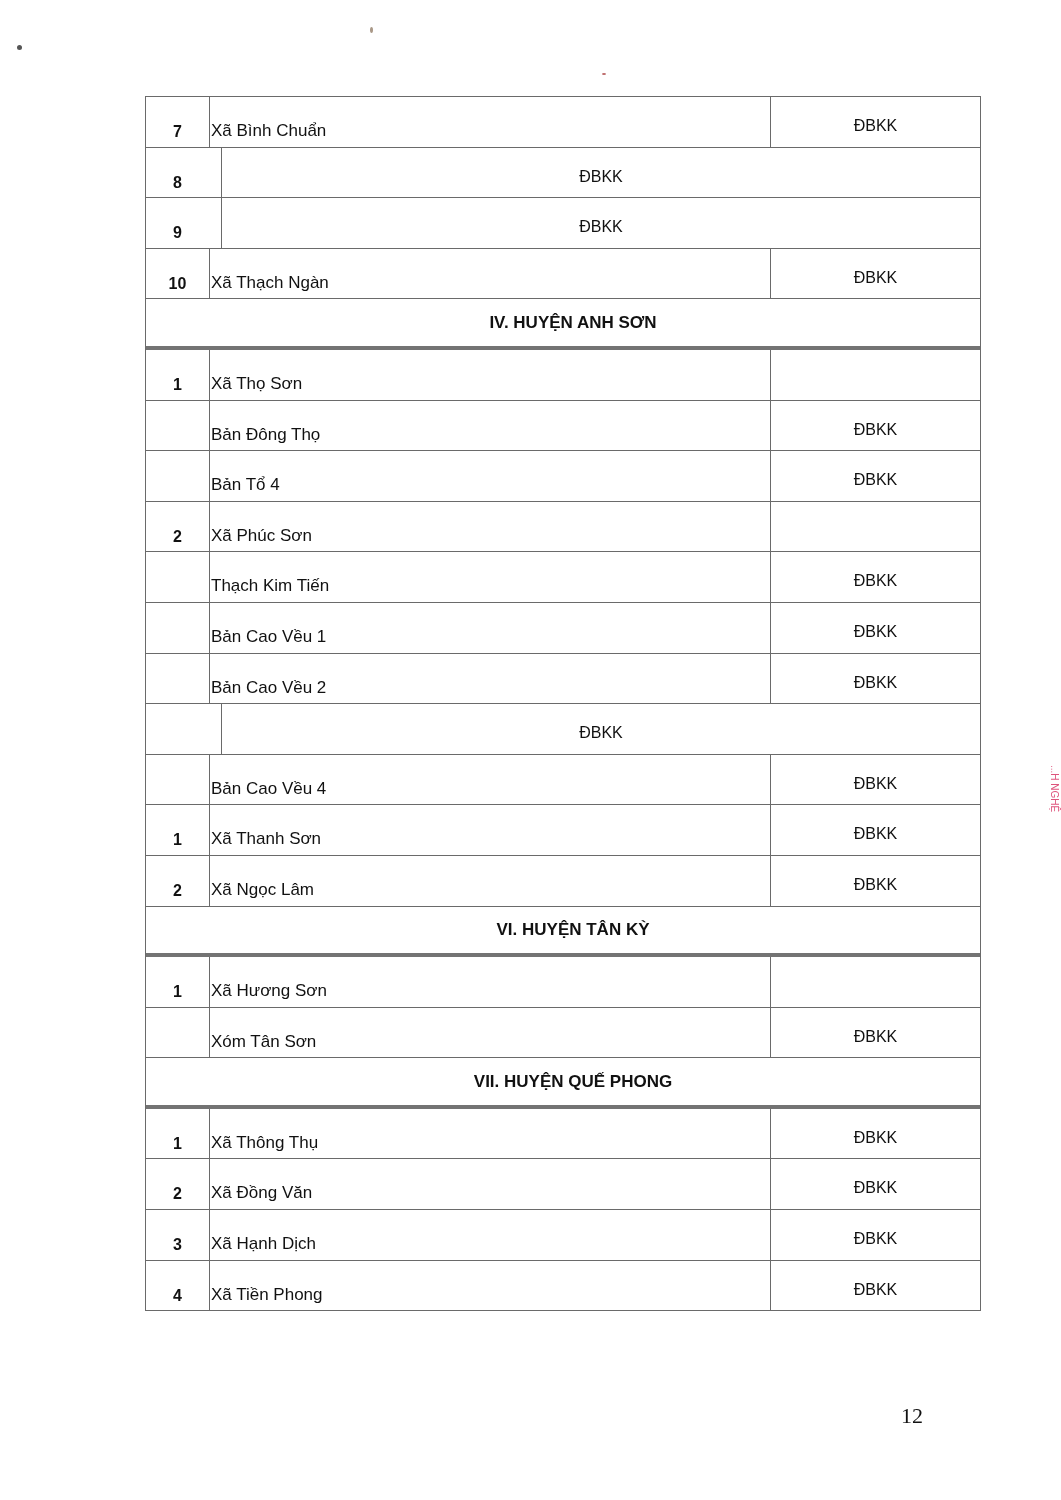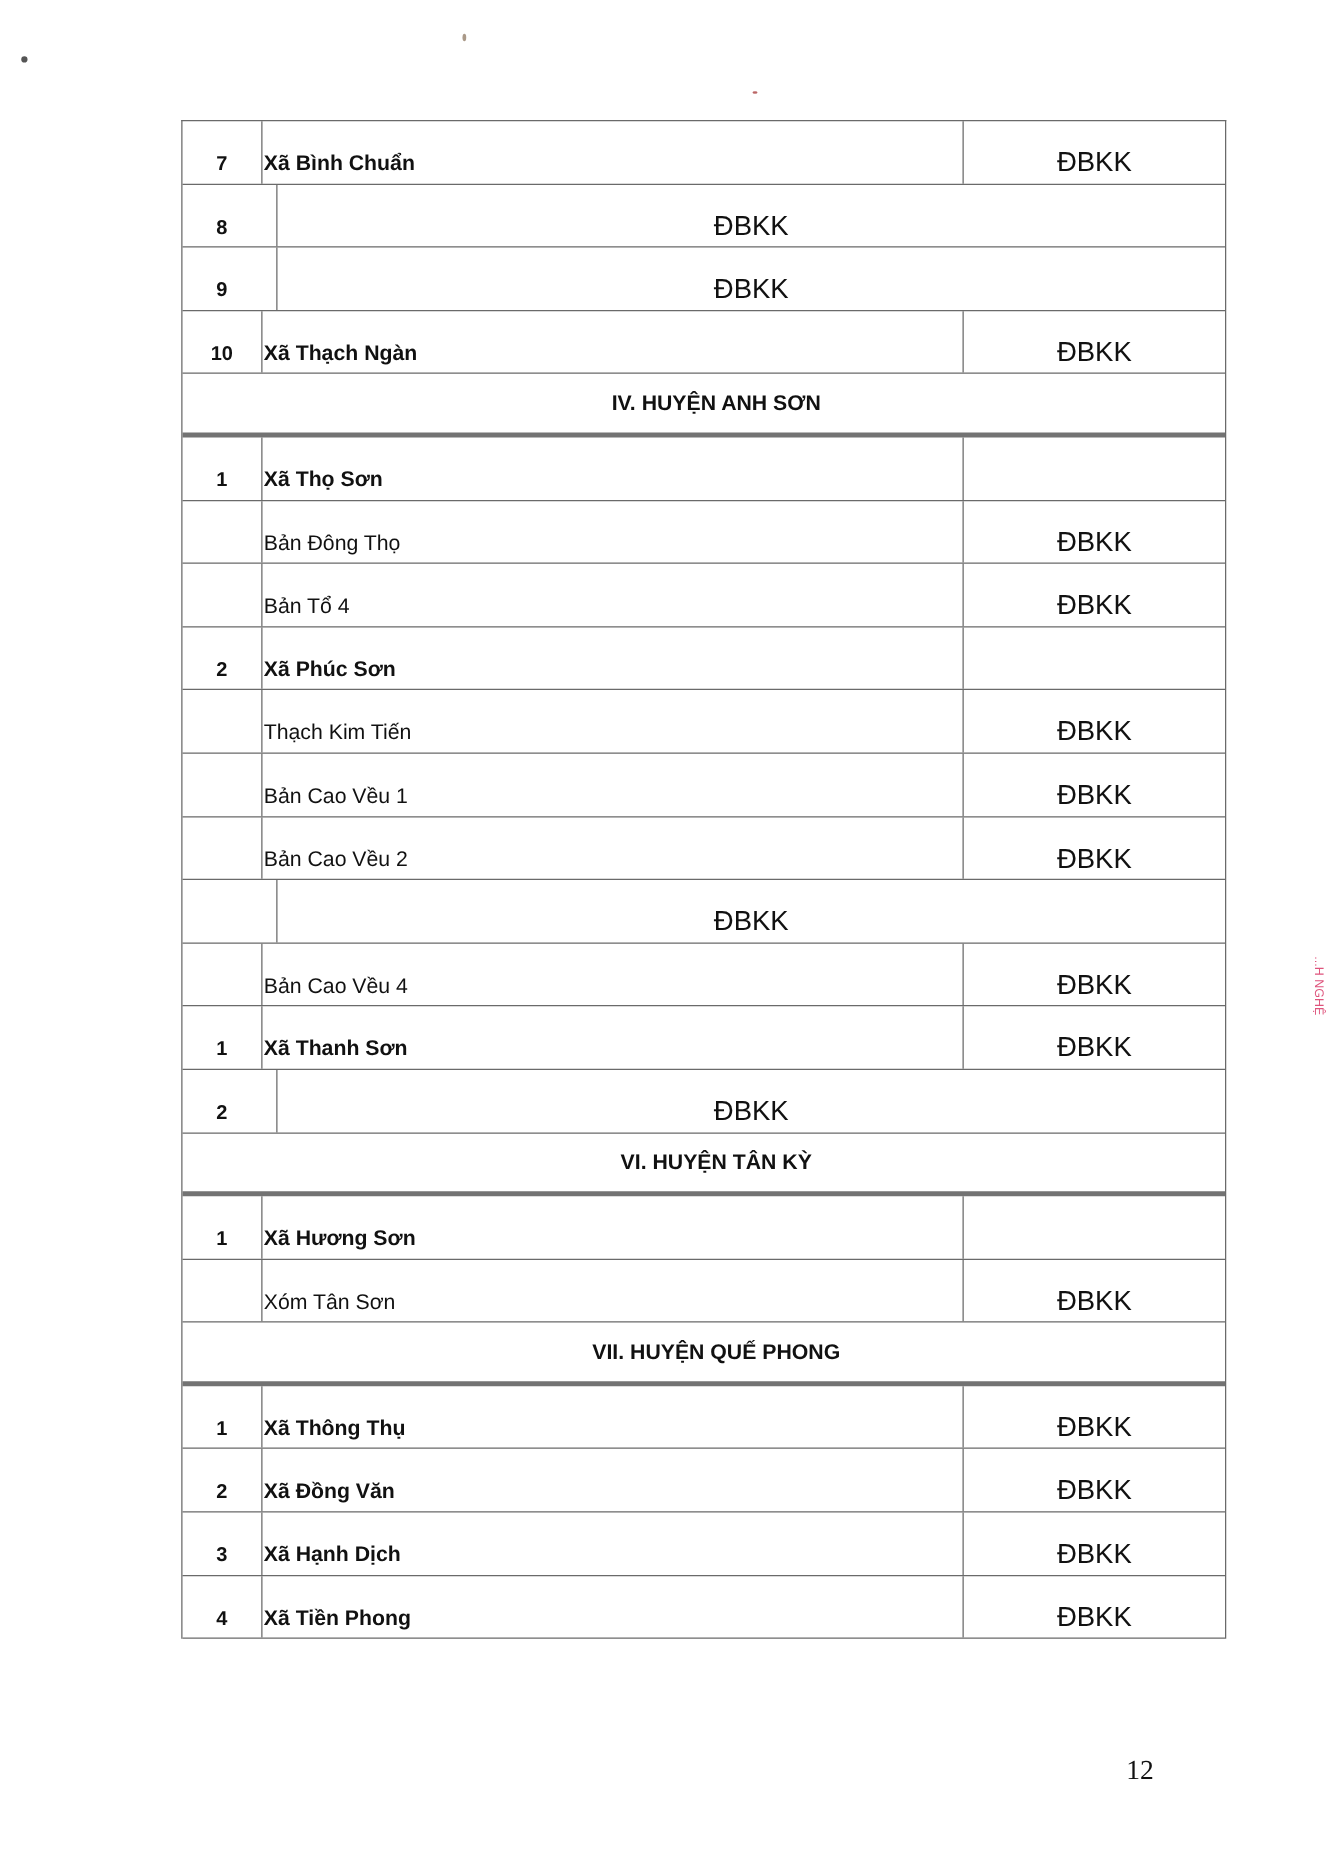--- a/index.html
+++ b/index.html
@@ -20,24 +20,24 @@
       box-sizing: border-box;
     }
     .cell-no {
       width: 63px; box-sizing: border-box; text-align: center;
       font-weight: bold; font-size: 16px; padding-top: 26px;
     }
     .cell-name {
       width: 549px; box-sizing: border-box; border-left: 1px solid #6a6a6a;
       font-size: 17px; padding-top: 24px; padding-left: 1px;
     }
-    .cell-name.bold { font-weight: bold; }
+    .cell-name.bold { font-weight: normal; }
     .cell-status {
       flex: 1; box-sizing: border-box; border-left: 1px solid #6a6a6a;
-      text-align: center; font-size: 22px; padding-top: 20px; margin-left: 12px;
+      text-align: center; font-size: 16px; padding-top: 20px; margin-left: 12px;
     }
     .section {
       display: flex; align-items: center; justify-content: center;
       height: 50.6px; border-bottom: 4px solid #737373; box-sizing: border-box;
       font-weight: bold; font-size: 17px; padding-left: 20px;
     }
     .page-number {
       position: absolute; left: 901px; top: 1403px;
       font-family: Liberation Serif, serif; font-size: 22px;
     }
@@ -120,20 +120,21 @@
       <div class="cell-name">Bản Cao Vều 4</div>
       <div class="cell-status">ĐBKK</div>
     </div>
   <div class="row">
       <div class="cell-no">1</div>
       <div class="cell-name bold">Xã Thanh Sơn</div>
       <div class="cell-status">ĐBKK</div>
     </div>
   <div class="row">
       <div class="cell-no">2</div>
+      <div class="cell-name bold">Xã Ngọc Lâm</div>
       <div class="cell-status">ĐBKK</div>
     </div>
   <div class="section">VI.  HUYỆN TÂN KỲ</div>
   <div class="row">
       <div class="cell-no">1</div>
       <div class="cell-name bold">Xã Hương Sơn</div>
       <div class="cell-status"></div>
     </div>
   <div class="row">
       <div class="cell-no"></div>

